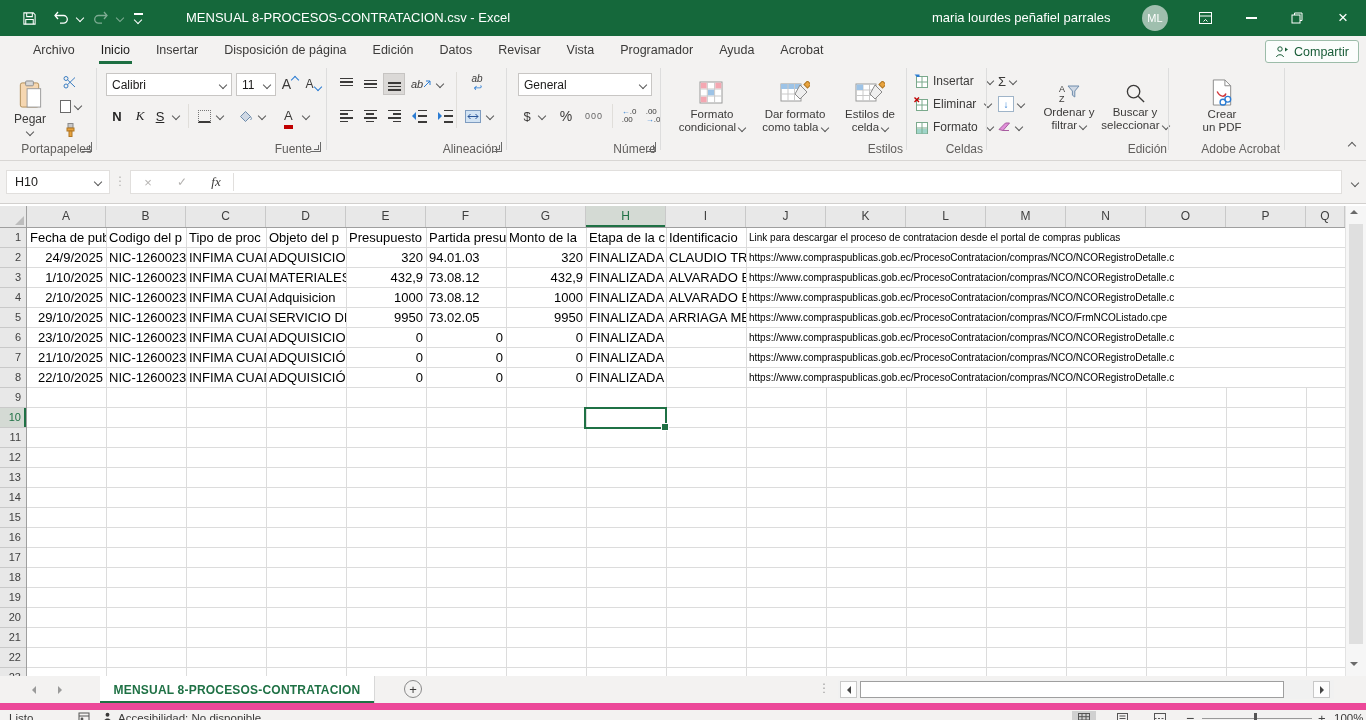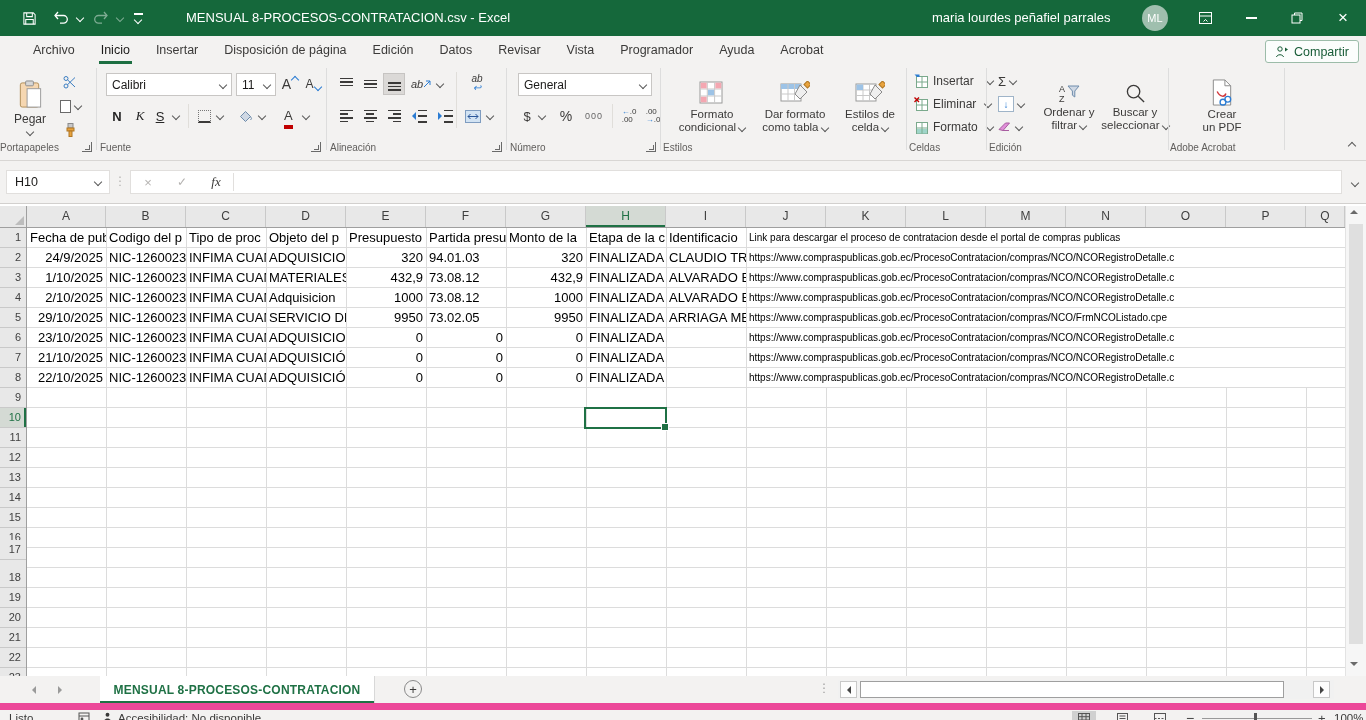--- a/index.html
+++ b/index.html
@@ -29,21 +29,21 @@
   .rtab{padding:0 13px;font-size:12.5px;color:#3b3a39;display:flex;align-items:center;position:relative;white-space:nowrap;}
   .rtab.active{color:#1b1a19;}
   .rtab.active::after{content:"";position:absolute;left:11px;right:11px;bottom:0;height:3px;background:#1d6f42;}
   #sharebtn{left:1265px;top:40px;height:21px;padding:0 9px;background:#fbfdfc;border:1px solid #9cbca9;
     border-radius:3px;display:flex;align-items:center;gap:5px;color:#185c37;font-size:12.5px;}
 
   
   #ribbon{left:0;top:64px;width:1366px;height:97px;background:#f3f2f1;border-bottom:1px solid #d8d6d4;box-sizing:border-box;}
   .gdv{top:4px;height:82px;width:1px;background:#ddd;}
   .gdvs{width:1px;background:#e0deda;}
-  .glabel{top:78px;font-size:10px;color:#605e5c;text-align:left;white-space:nowrap;}
+  .glabel{top:78px;font-size:12px;color:#605e5c;text-align:right;white-space:nowrap;}
   .lnch{width:9px;height:9px;border-right:1.3px solid #6a6a6a;border-bottom:1.3px solid #6a6a6a;}
   .lnch::before{content:"";display:block;margin-left:3px;margin-top:3px;width:4px;height:4px;
     border-right:1.3px solid #6a6a6a;border-bottom:1.3px solid #6a6a6a;}
   .combo{background:#fff;border:1px solid #c8c6c4;font-size:12px;color:#1b1a19;display:flex;
     align-items:center;padding:0 5px;box-sizing:border-box;height:23px;}
   .combo .cv{margin-left:auto;}
   .btxt{font-size:12px;color:#3b3a39;white-space:nowrap;}
   .biglabel{font-size:11.5px;color:#3b3a39;text-align:center;line-height:13px;white-space:nowrap;}
   .ibtn{display:flex;align-items:center;justify-content:center;}
   .selic{background:#dbd9d7;outline:1px solid #c6c4c2;}
@@ -665,21 +665,21 @@
       <div class="rowhead" style="top: 120px;">7</div>
       <div class="rowhead" style="top: 140px;">8</div>
       <div class="rowhead" style="top: 160px;">9</div>
       <div class="rowhead sel" style="top: 180px;">10</div>
       <div class="rowhead" style="top: 200px;">11</div>
       <div class="rowhead" style="top: 220px;">12</div>
       <div class="rowhead" style="top: 240px;">13</div>
       <div class="rowhead" style="top: 260px;">14</div>
       <div class="rowhead" style="top: 280px;">15</div>
       <div class="rowhead" style="top: 300px;">16</div>
-      <div class="rowhead" style="top: 312px;">17</div>
+      <div class="rowhead" style="top: 320px;">17</div>
       <div class="rowhead" style="top: 340px;">18</div>
       <div class="rowhead" style="top: 360px;">19</div>
       <div class="rowhead" style="top: 380px;">20</div>
       <div class="rowhead" style="top: 400px;">21</div>
       <div class="rowhead" style="top: 420px;">22</div>
       <div class="rowhead" style="top: 440px;">23</div>
     </div>
   <div id="corner"></div>
 </div>
 

